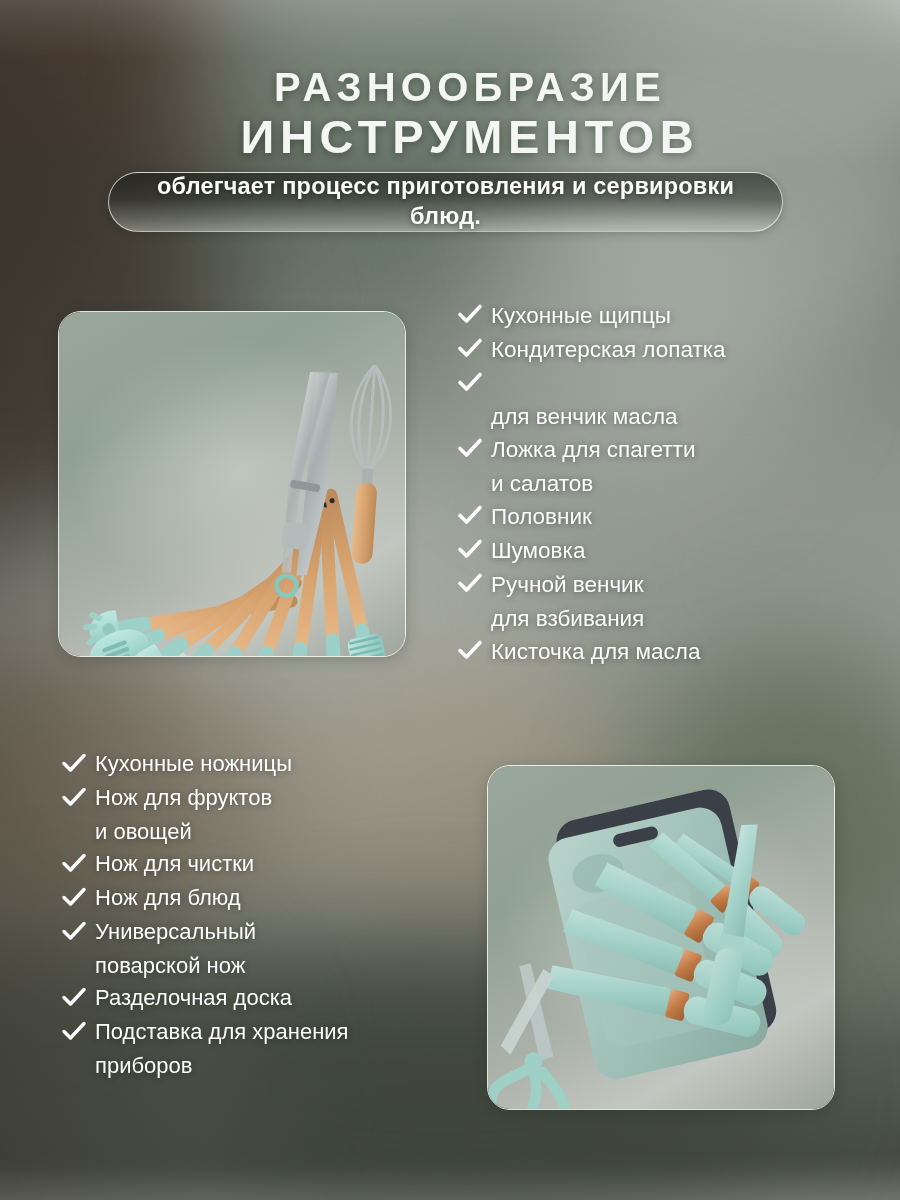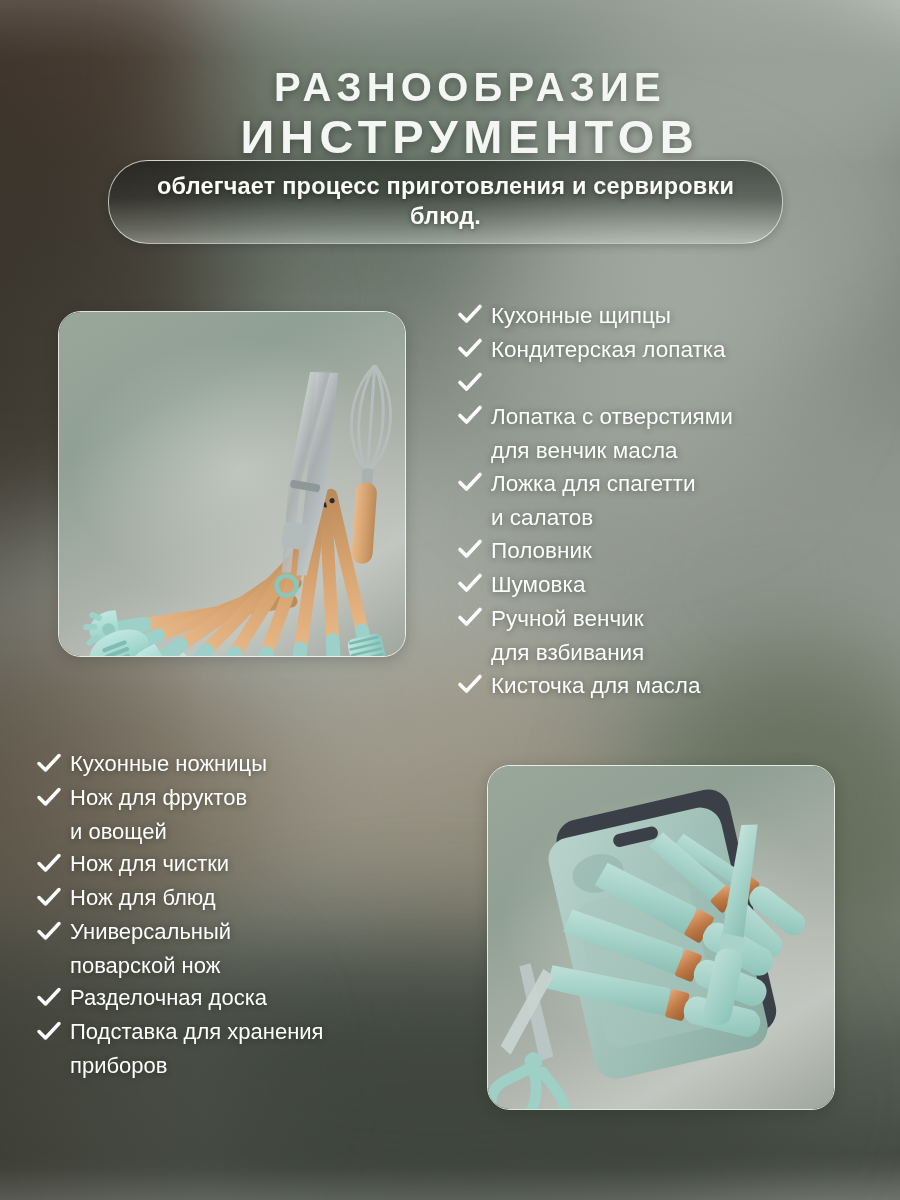--- a/index.html
+++ b/index.html
@@ -83,22 +83,22 @@
     letter-spacing: 5.2px;
     text-shadow: 0 2px 9px rgba(20,26,20,.45);
     margin-left: 40px;
   }
   .headline .l1 { display: block; font-size: 40px; }
   .headline .l2 { display: block; font-size: 47px; letter-spacing: 5.6px; margin-top: 4px; }
 
   
   .subtitle-box {
     position: absolute;
-    left: 108px; top: 160px;
-    width: 675px; height: 84px;
+    left: 108px; top: 172px;
+    width: 675px; height: 60px;
     border: 1.4px solid rgba(240,243,239,.72);
     border-radius: 40px;
     background:
       linear-gradient(180deg,
         rgba(26,28,25,.62) 0%,
         rgba(42,46,41,.50) 45%,
         rgba(150,158,150,.40) 82%,
         rgba(205,212,204,.45) 100%);
     display: flex;
     align-items: center;
@@ -135,21 +135,21 @@
 
   
   .fan { position: absolute; inset: 0; }
 
   
   .knives { position: absolute; inset: 0; }
 
   
   .feature-list { position: absolute; }
   .list-right { left: 457px; top: 299px; width: 400px; }
-  .list-left  { left: 36px;  top: 748px; width: 400px; }
+  .list-left  { left: 61px;  top: 748px; width: 400px; }
 
   .feature-item {
     display: flex;
     align-items: flex-start;
     margin-bottom: 2px;
   }
   .check-icon {
     flex: 0 0 auto;
     width: 26px;
     height: 30px;
@@ -441,28 +441,20 @@
       </div>
 
       <div class="feature-item">
         <span class="check-icon">
           <svg width="26" height="26" viewBox="0 0 26 26">
               <path d="M3 13.5 L9.5 20 L23 5.5" fill="none" stroke="#ffffff" stroke-width="3.6" stroke-linecap="round" stroke-linejoin="round"></path>
             </svg>
         </span>
       </div>
 
-      <div class="feature-item">
-        <span class="check-icon">
-          <svg width="26" height="26" viewBox="0 0 26 26">
-              <path d="M3 13.5 L9.5 20 L23 5.5" fill="none" stroke="#ffffff" stroke-width="3.6" stroke-linecap="round" stroke-linejoin="round"></path>
-            </svg>
-        </span>
-        <span class="feature-text">Лопатка с отверстиями</span>
-      </div>
       <div class="feature-line2">
         <span class="check-spacer"></span>
         <span class="feature-text">для венчик масла</span>
       </div>
 
       <div class="feature-item">
         <span class="check-icon">
           <svg width="26" height="26" viewBox="0 0 26 26">
               <path d="M3 13.5 L9.5 20 L23 5.5" fill="none" stroke="#ffffff" stroke-width="3.6" stroke-linecap="round" stroke-linejoin="round"></path>
             </svg>

